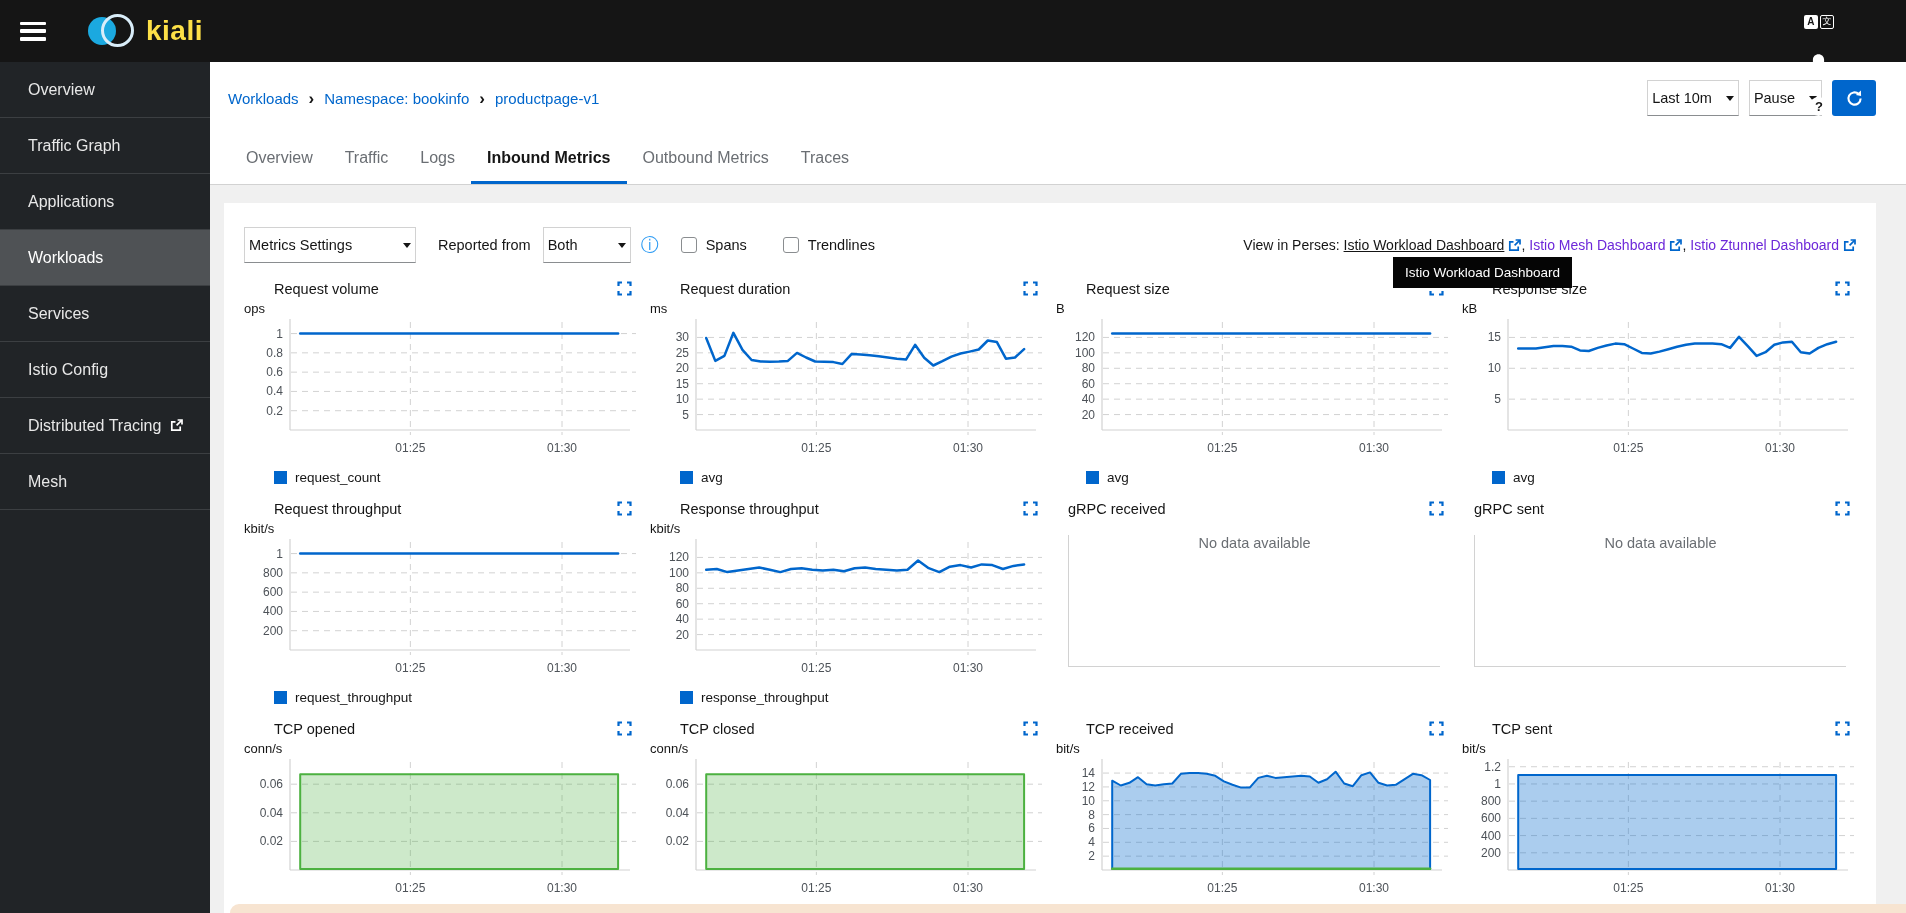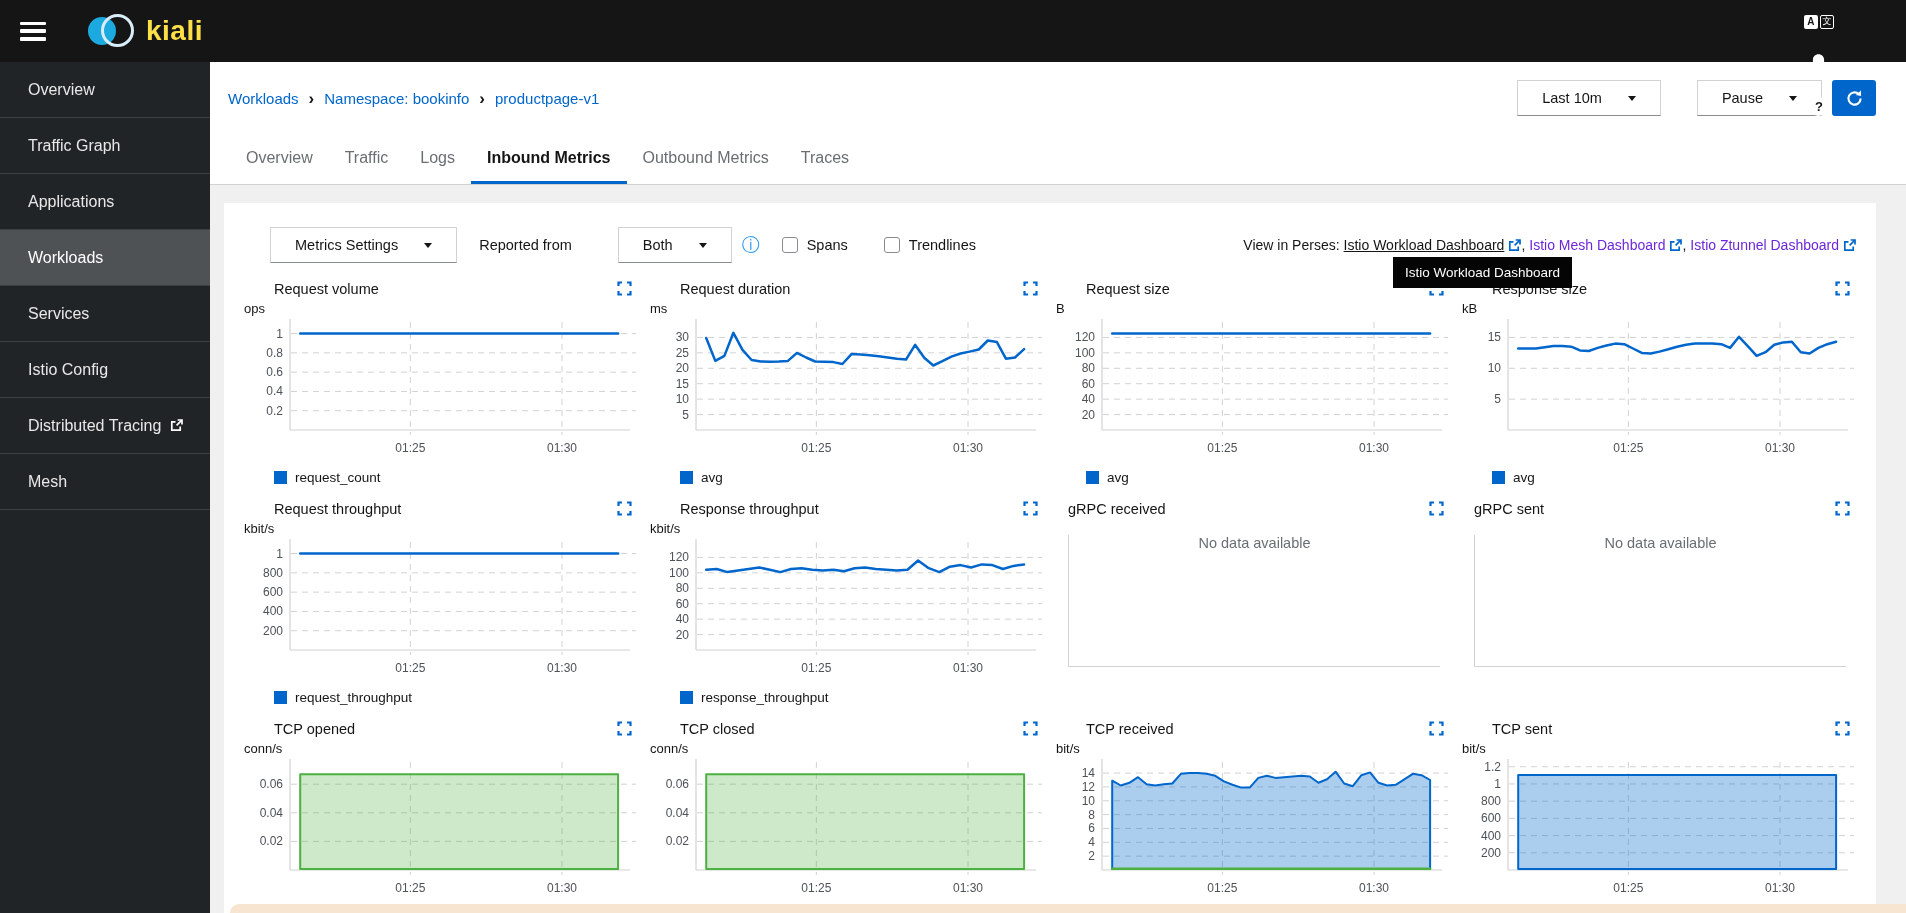--- a/index.html
+++ b/index.html
@@ -47,36 +47,36 @@
 
   
   .main { position:absolute; left:210px; top:62px; right:0; bottom:0; display:flex; flex-direction:column; }
   .page-head { background:#fff; }
   .crumb-row { height:72px; display:flex; align-items:center; padding:0 30px 0 18px; }
   .breadcrumb { display:flex; align-items:center; gap:10px; font-size:15px; }
   .breadcrumb a { color:#0066cc; text-decoration:none; cursor:pointer; }
   .crumb-sep { color:#151515; font-size:17px; font-weight:bold; line-height:1; }
   .time-controls { margin-left:auto; display:flex; align-items:center; gap:10px; }
   .pf-select { height:36px; background:#fff; border:1px solid #d2d2d2; border-bottom-color:#8a8d90;
-    display:flex; align-items:center; gap:26px; padding:0 24px; font-size:14.5px; color:#151515; cursor:pointer;margin-left:26px; }
+    display:flex; align-items:center; gap:14px; padding:0 4px; font-size:14.5px; color:#151515; cursor:pointer; }
   .caret { width:0; height:0; border-left:4.5px solid transparent; border-right:4.5px solid transparent;
     border-top:5.5px solid #151515; }
   .refresh-btn { width:44px; height:36px; background:#0066cc; border:none; border-radius:3px;
     display:flex; align-items:center; justify-content:center; cursor:pointer; }
 
   .tabs-row { display:flex; padding-left:20px; border-bottom:1px solid #d2d2d2; background:#fff; }
   .tab { padding:15px 16px 14px; font-size:16px; color:#6a6e73; cursor:pointer; border-bottom:3px solid transparent; }
   .tab.active { color:#151515; font-weight:bold; border-bottom-color:#0066cc; }
 
   .content { flex:1; background:#f0f0f0; padding:18px 30px 0 14px; overflow:hidden; }
   .card { background:#fff; min-height:760px; padding:24px 20px 8px; }
 
   
   .metrics-toolbar { display:flex; align-items:center; position:relative; }
-  .rf-label { margin-left:22px; margin-right:20px; font-size:14.5px; color:#151515; }
+  .rf-label { margin-left:22px; margin-right:12px; font-size:14.5px; color:#151515; }
   .info-icon { color:#2b9af3; font-size:18px; margin-left:10px; }
   .cb-group { display:flex; align-items:center; gap:36px; margin-left:22px; }
   .cb-item { display:flex; align-items:center; gap:9px; font-size:14.5px; color:#151515; cursor:pointer; }
   .cb-box { width:16px; height:16px; border:1px solid #8a8d90; border-radius:3px; background:#fff; }
   .perses { margin-left:auto; font-size:14px; color:#151515; display:flex; align-items:center; flex-wrap:nowrap; }
   .perses a { color:#6d28d9; text-decoration:none; display:inline-flex; align-items:center; gap:4px;
     margin-left:4px; cursor:pointer; }
   .perses a.hovered { color:#151515; text-decoration:underline; }
   .tooltip { position:absolute; left:1393px; top:257px; background:#050505; color:#fff;
     font-size:13.5px; padding:8px 12px; z-index:40; white-space:nowrap; }

